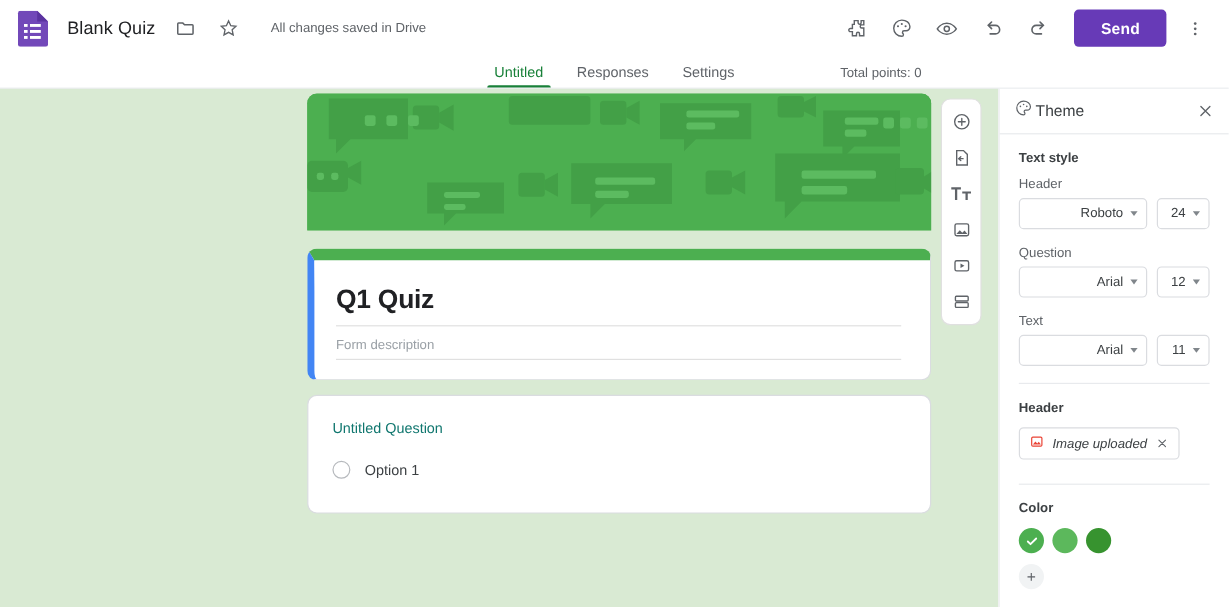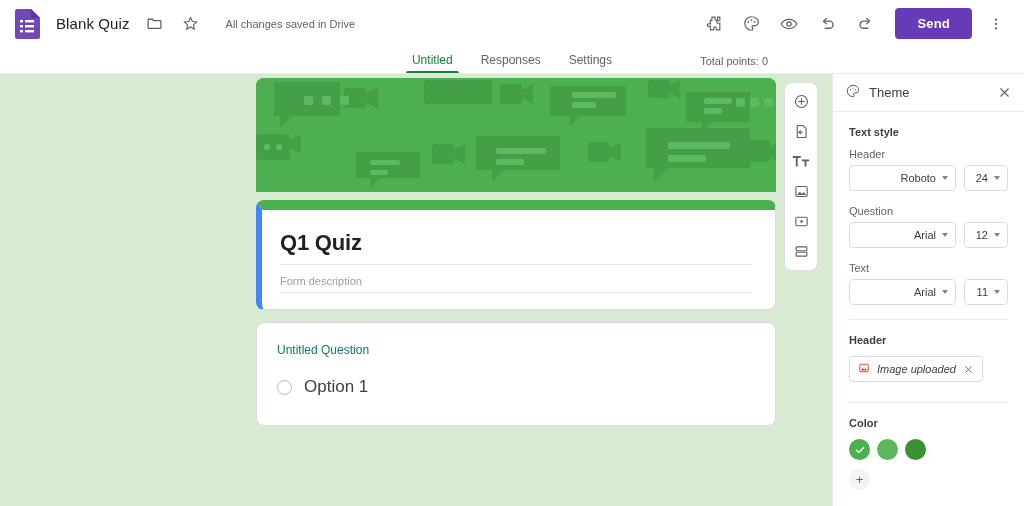--- a/index.html
+++ b/index.html
@@ -72,21 +72,21 @@
 
   
   .banner {
     width: 520px; height: 114px; background: #4caf50; border-radius: 8px 8px 0 0;
     position: relative; overflow: hidden;
   }
   .banner svg { position: absolute; inset: 0; }
 
   
   .title-card {
-    margin-top: 8px; width: 520px; background: #fff; border-radius: 8px;
+    margin-top: 15px; width: 520px; background: #fff; border-radius: 8px;
     border: 1px solid #dadce0; border-top: 10px solid #4caf50;
     border-left: 6px solid #4285f4; padding: 20px 24px 16px 18px;
     position: relative;
   }
   .form-title {
     font-size: 22px; color: #202124; font-weight: bold; letter-spacing: -.2px;
     padding-bottom: 8px; border-bottom: 1px solid #e0e0e0;
   }
   .form-desc {
     font-size: 11px; color: #9aa0a6; padding: 10px 0 5px 0;
@@ -97,42 +97,42 @@
   .q-card {
     margin-top: 12px; width: 520px; background: #fff; border-radius: 8px;
     border: 1px solid #dadce0; padding: 20px 24px 28px 20px; min-height: 90px;
   }
   .q-title { font-size: 12px; color: #0f766e; margin-bottom: 20px; }
   .q-option { display: flex; align-items: center; gap: 12px; }
   .radio {
     width: 15px; height: 15px; border: 1px solid #b6b9bd; border-radius: 50%;
     flex: 0 0 auto; background: #fff;
   }
-  .q-option-label { font-size: 17px; color: #3c4043; }
+  .q-option-label { font-size: 12px; color: #3c4043; }
 
   
   .float-toolbar {
     position: absolute; left: 784px; top: 8px; width: 34px;
     background: #fff; border: 1px solid #e0e0e0; border-radius: 8px;
     padding: 5px 0; display: flex; flex-direction: column; align-items: center;
     gap: 3px;
   }
   .ft-btn {
     width: 30px; height: 27px; display: flex; align-items: center;
     justify-content: center; color: #5f6368; cursor: pointer; border-radius: 4px;
   }
 
   
   .theme-panel {
     position: absolute; top: 74px; right: 0; width: 192px; height: 432px;
     background: #fff; border-left: 1px solid #e8eaed;
   }
   .panel-head {
     height: 38px; display: flex; align-items: center; padding: 0 12px;
-    border-bottom: 1px solid #e8eaed; gap: 8px; justify-content: center;
+    border-bottom: 1px solid #e8eaed; gap: 2px; justify-content: center;
   }
   .panel-title { font-size: 13px; color: #3c4043; }
   .panel-close { margin-left: auto; color: #5f6368; cursor: pointer; display:flex; }
   .panel-body { padding: 14px 16px 0 16px; }
   .sec-title { font-size: 11px; font-weight: bold; color: #3c4043; margin-bottom: 10px; }
   .field-label { font-size: 11px; color: #5f6368; margin-bottom: 5px; }
   .field-row { display: flex; gap: 8px; margin-bottom: 14px; }
   .select {
     border: 1px solid #dadce0; border-radius: 4px; height: 26px;
     display: flex; align-items: center; padding: 0 7px; background: #fff;

